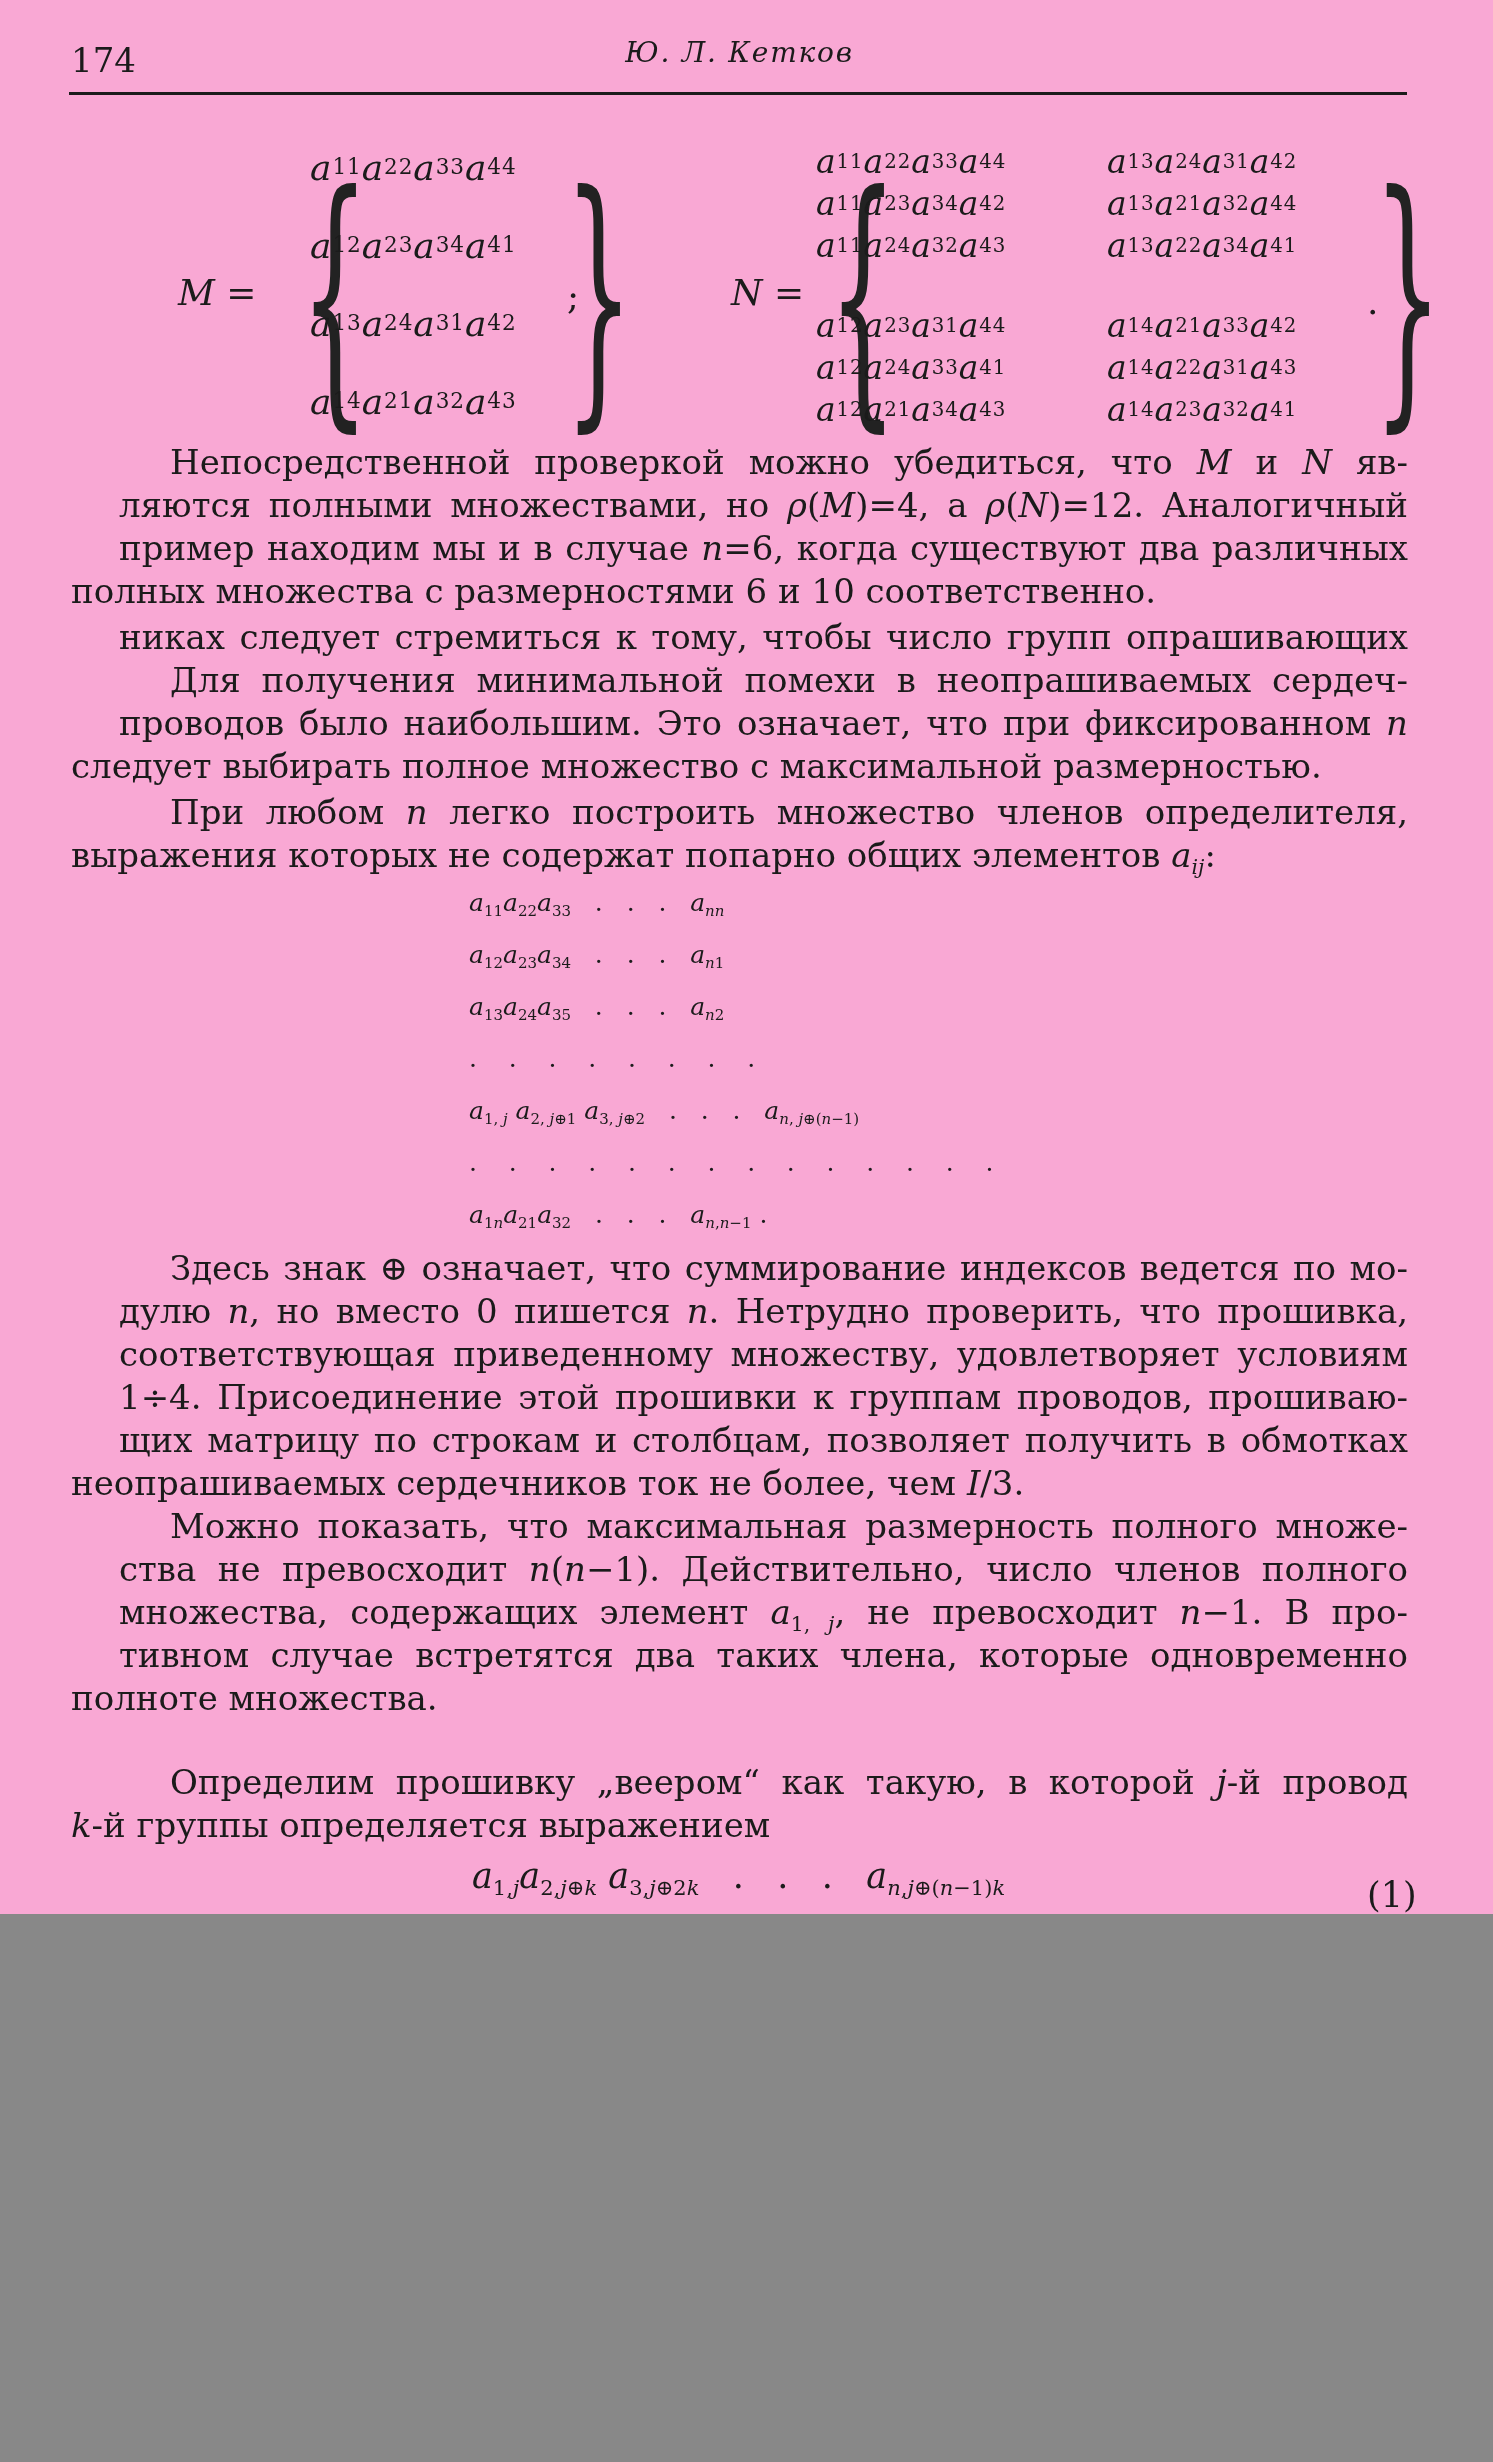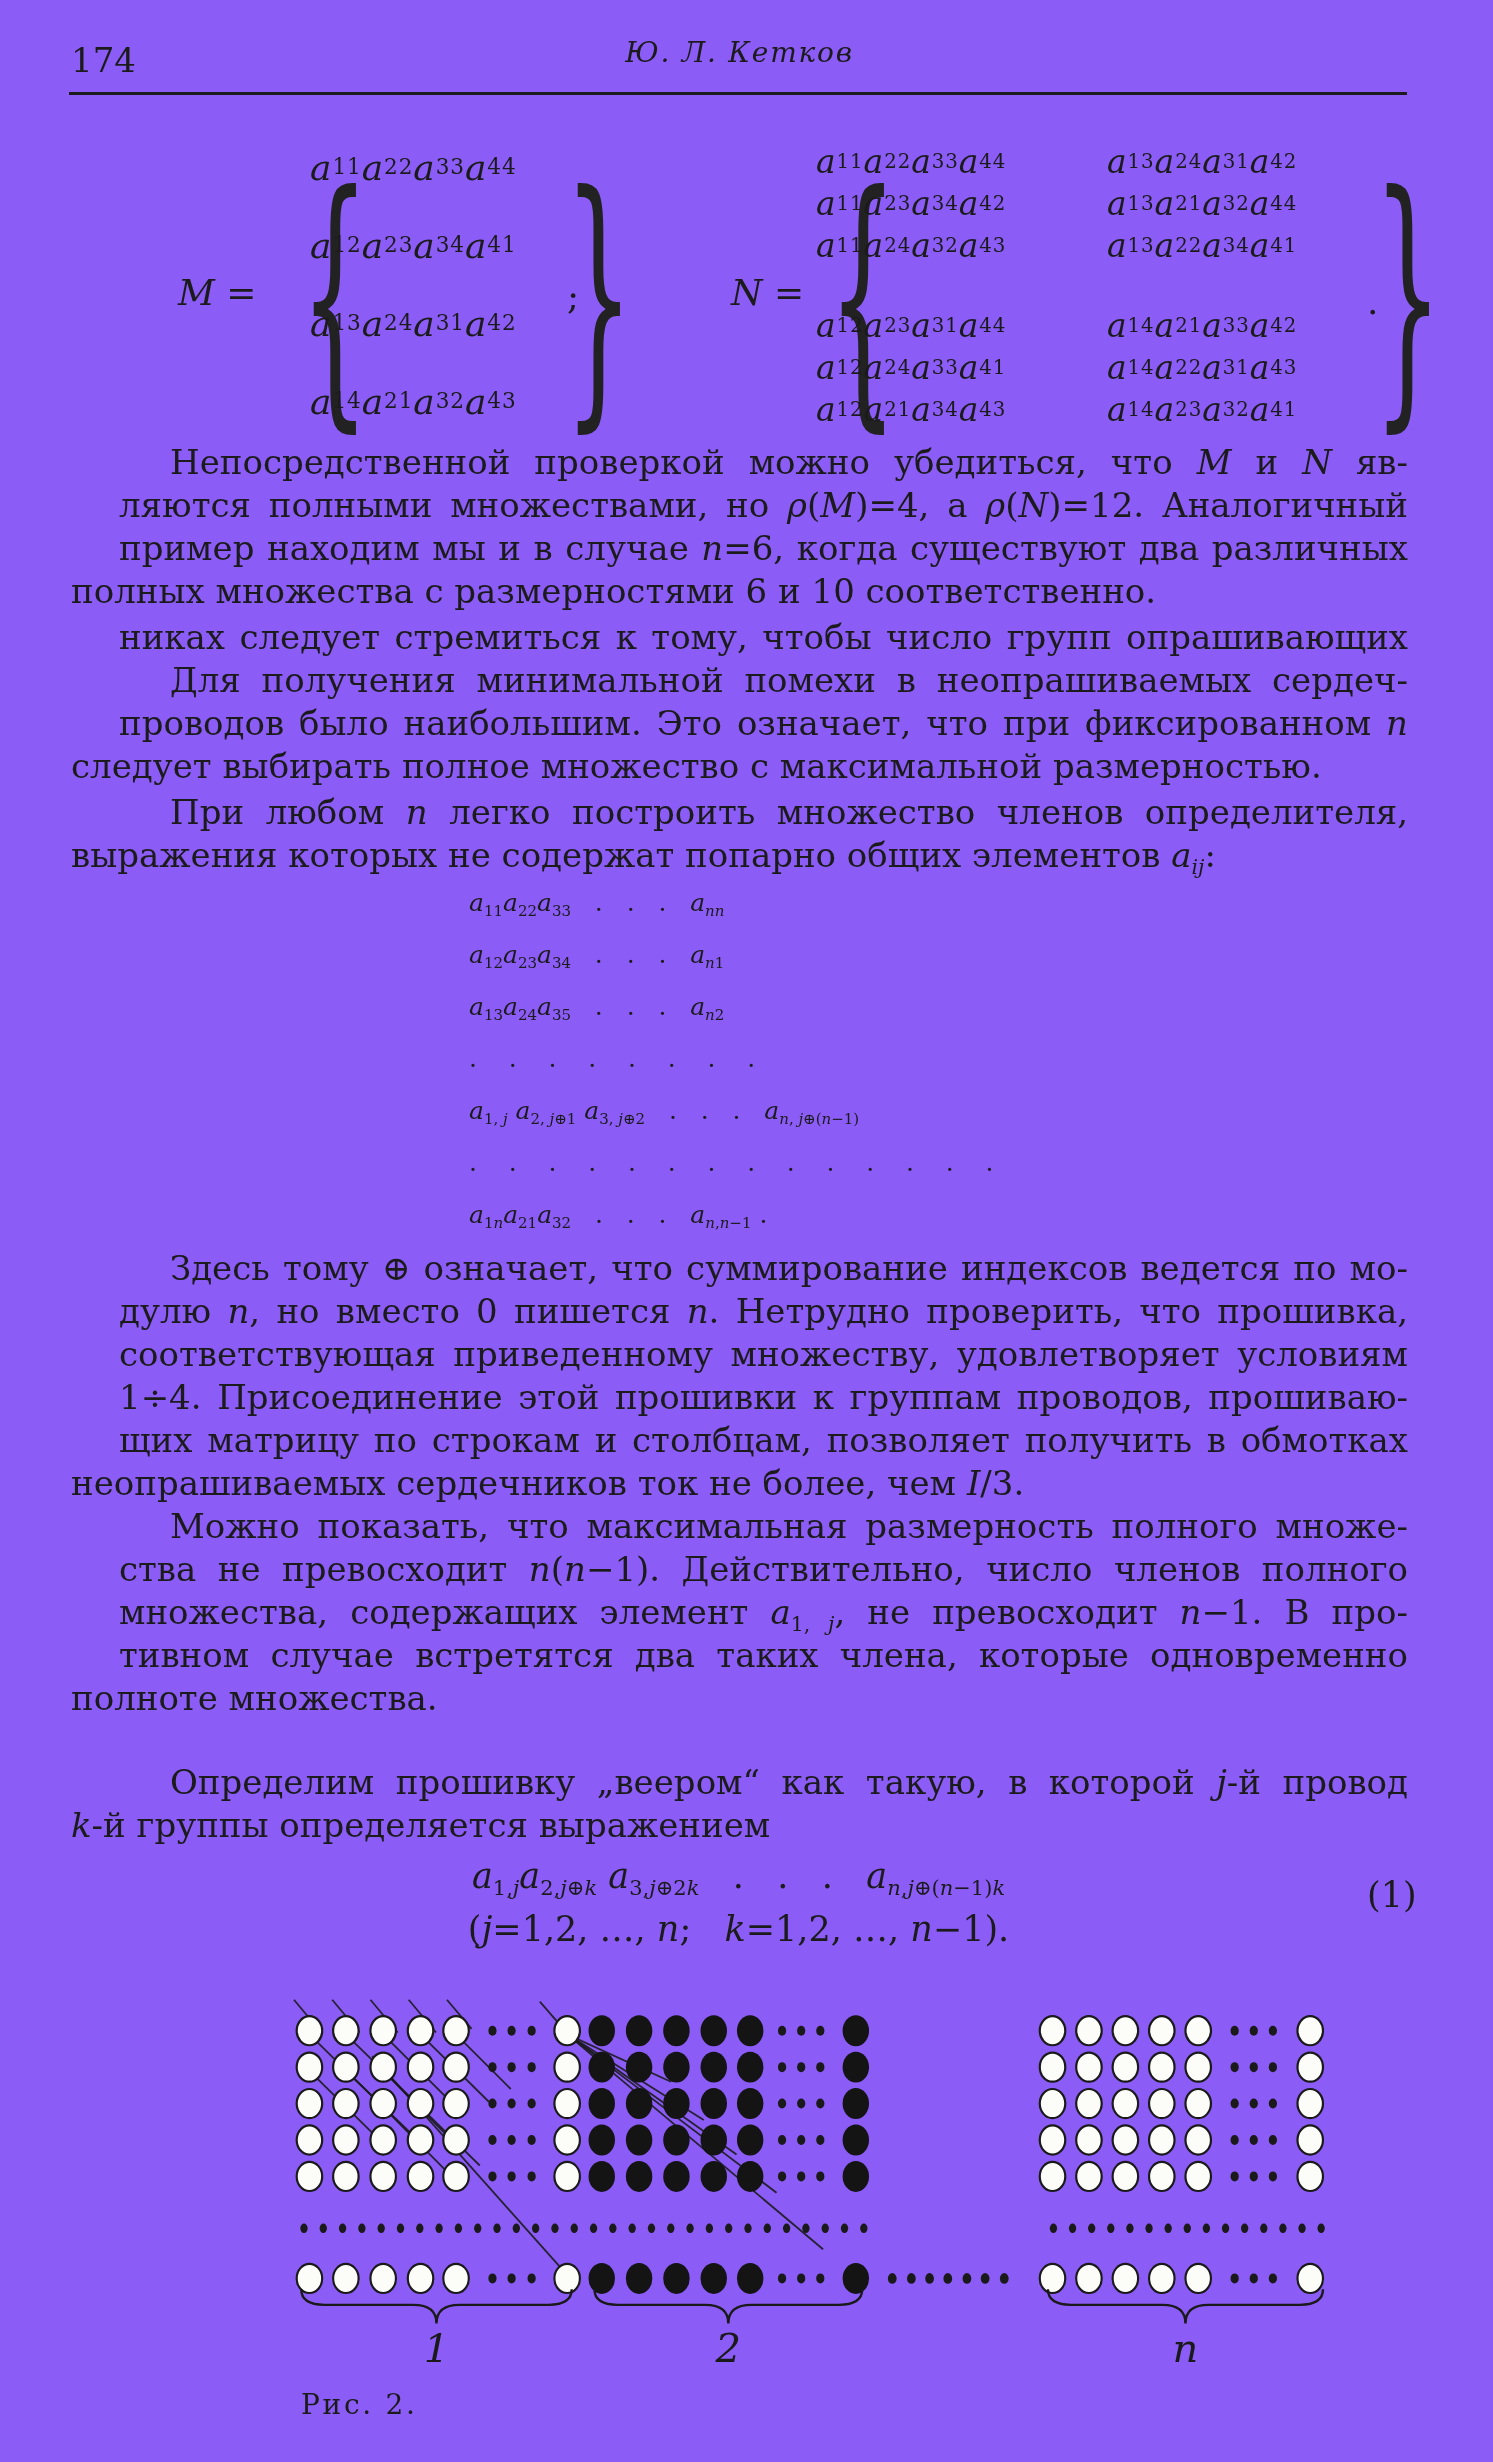--- a/index.html
+++ b/index.html
@@ -1,16 +1,16 @@
 <!DOCTYPE html>
 <html style="font-size:14.6px"><head>
 <meta charset="utf-8">
 <style>
   html,body{margin:0;padding:0;background:#888;}
-  .page{position:relative;width:1494px;height:2462px;background:#8b5cf6;
+  .page{position:relative;width:1494px;height:1914px;background:#f9a8d4;
         font-family:"DejaVu Serif","DejaVu Sans",serif;color:#1b1b1b;overflow:hidden;}
   i{font-style:italic;}
   sub{font-size:.60em;vertical-align:-0.33em;line-height:0;}
   .header{position:absolute;top:36px;left:71px;right:86px;height:46px;}
   .pagenum{position:absolute;left:0;top:3.6px;font-size:34px;}
   .runhead{position:absolute;left:0;right:0;top:0;text-align:center;font-style:italic;
            font-size:28px;letter-spacing:1.8px;}
   .rule{position:absolute;top:92px;left:69px;width:1338px;height:2.7px;background:#1c1c1c;}
   
   .mblock{position:absolute;top:137px;left:0;width:1494px;height:328px;}
@@ -250,21 +250,21 @@
       <div class="fline"><i>a</i><sub>11</sub><i>a</i><sub>22</sub><i>a</i><sub>33</sub>   .   .   .   <i>a</i><sub><i>n</i><i>n</i></sub></div>
       <div class="fline"><i>a</i><sub>12</sub><i>a</i><sub>23</sub><i>a</i><sub>34</sub>   .   .   .   <i>a</i><sub><i>n</i>1</sub></div>
       <div class="fline"><i>a</i><sub>13</sub><i>a</i><sub>24</sub><i>a</i><sub>35</sub>   .   .   .   <i>a</i><sub><i>n</i>2</sub></div>
       <div class="fline">.    .    .    .    .    .    .    .</div>
       <div class="fline"><i>a</i><sub>1, <i>j</i></sub> <i>a</i><sub>2, <i>j</i>⊕1</sub> <i>a</i><sub>3, <i>j</i>⊕2</sub>   .   .   .   <i>a</i><sub><i>n</i>, <i>j</i>⊕(<i>n</i>−1)</sub></div>
       <div class="fline">.    .    .    .    .    .    .    .    .    .    .    .    .    .</div>
       <div class="fline"><i>a</i><sub>1<i>n</i></sub><i>a</i><sub>21</sub><i>a</i><sub>32</sub>   .   .   .   <i>a</i><sub><i>n</i>,<i>n</i>−1</sub> .</div>
     </div>
 
   <div class="para" style="top:1247px">
-      <div class="line indent just">Здесь тому ⊕ означает, что суммирование индексов ведется по мо-</div>
+      <div class="line indent just">Здесь знак ⊕ означает, что суммирование индексов ведется по мо-</div>
       <div class="line just">дулю <i>n</i>, но вместо 0 пишется <i>n</i>. Нетрудно проверить, что прошивка,</div>
       <div class="line just">соответствующая приведенному множеству, удовлетворяет условиям</div>
       <div class="line just">1÷4. Присоединение этой прошивки к группам проводов, прошиваю-</div>
       <div class="line just">щих матрицу по строкам и столбцам, позволяет получить в обмотках</div>
       <div class="line">неопрашиваемых сердечников ток не более, чем <i>I</i>/3.</div>
     </div>
   <div class="para" style="top:1505px">
       <div class="line indent just">Можно показать, что максимальная размерность полного множе-</div>
       <div class="line just">ства не превосходит <i>n</i>(<i>n</i>−1). Действительно, число членов полного</div>
       <div class="line just">множества, содержащих элемент <i>a</i><sub>1, <i>j</i></sub>, не превосходит <i>n</i>−1. В про-</div>

